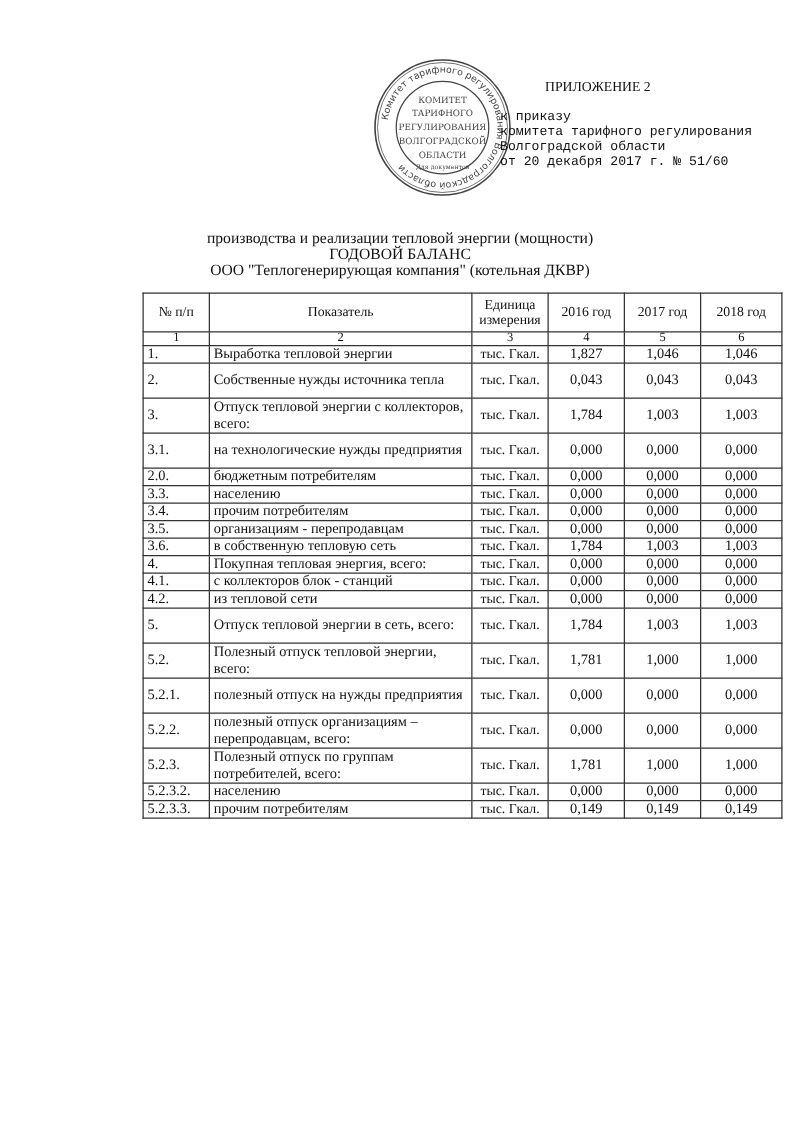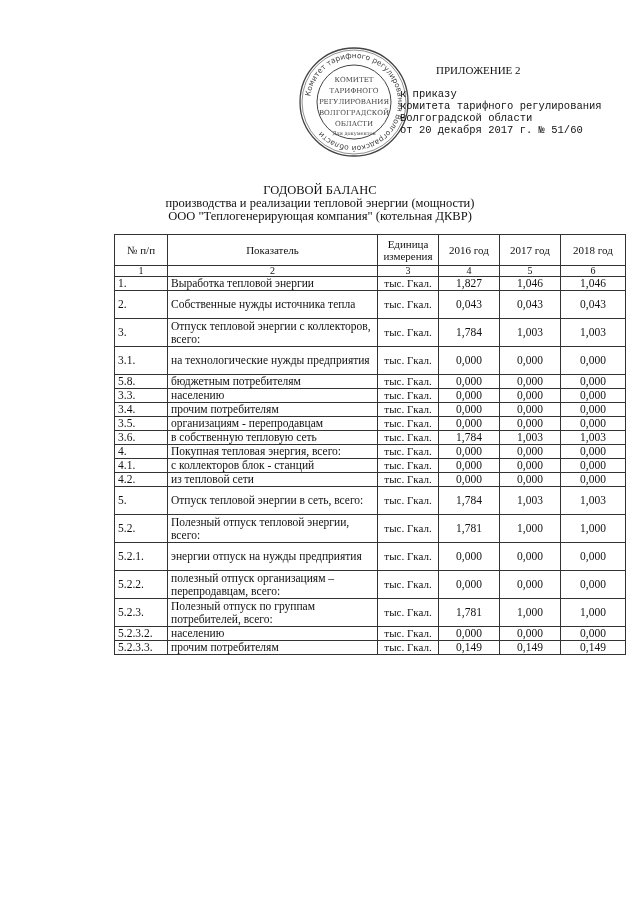--- a/index.html
+++ b/index.html
@@ -70,22 +70,22 @@
 
 <div class="appendix">ПРИЛОЖЕНИЕ 2</div>
 <div class="order">
   <div>к приказу</div>
   <div>комитета тарифного регулирования</div>
   <div>Волгоградской области</div>
   <div class="date">от 20 декабря 2017 г. № 51/60</div>
 </div>
 
 <div class="title-block">
+  <div>производства и реализации тепловой энергии (мощности)</div>
   <div>ГОДОВОЙ БАЛАНС</div>
-  <div>производства и реализации тепловой энергии (мощности)</div>
   <div>ООО "Теплогенерирующая компания" (котельная ДКВР)</div>
 </div>
 
 <table class="balance">
   <colgroup>
     <col style="width:53px">
     <col style="width:210px">
     <col style="width:61px">
     <col style="width:61px">
     <col style="width:61px">
@@ -136,21 +136,21 @@
       </tr>
       <tr class="double">
         <td class="num">3.1.</td>
         <td>на технологические нужды предприятия</td>
         <td class="unit">тыс. Гкал.</td>
         <td class="val">0,000</td>
         <td class="val">0,000</td>
         <td class="val">0,000</td>
       </tr>
       <tr class="single">
-        <td class="num">5.8.</td>
+        <td class="num">2.0.</td>
         <td>бюджетным потребителям</td>
         <td class="unit">тыс. Гкал.</td>
         <td class="val">0,000</td>
         <td class="val">0,000</td>
         <td class="val">0,000</td>
       </tr>
       <tr class="single">
         <td class="num">3.3.</td>
         <td>населению</td>
         <td class="unit">тыс. Гкал.</td>
@@ -217,21 +217,21 @@
       <tr class="double">
         <td class="num">5.2.</td>
         <td>Полезный отпуск тепловой энергии, всего:</td>
         <td class="unit">тыс. Гкал.</td>
         <td class="val">1,781</td>
         <td class="val">1,000</td>
         <td class="val">1,000</td>
       </tr>
       <tr class="double">
         <td class="num">5.2.1.</td>
-        <td>энергии отпуск на нужды предприятия</td>
+        <td>полезный отпуск на нужды предприятия</td>
         <td class="unit">тыс. Гкал.</td>
         <td class="val">0,000</td>
         <td class="val">0,000</td>
         <td class="val">0,000</td>
       </tr>
       <tr class="double">
         <td class="num">5.2.2.</td>
         <td>полезный отпуск организациям – перепродавцам, всего:</td>
         <td class="unit">тыс. Гкал.</td>
         <td class="val">0,000</td>

